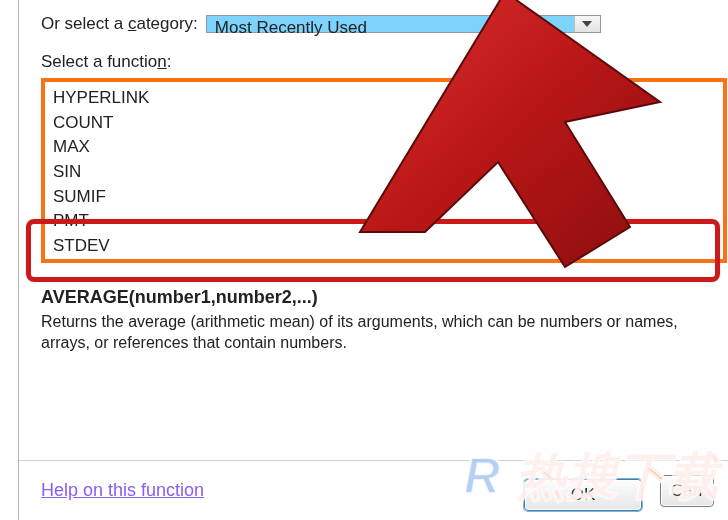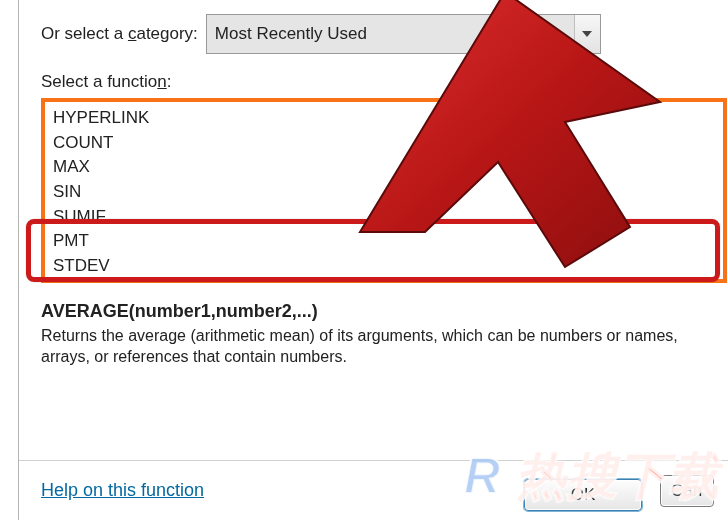--- a/index.html
+++ b/index.html
@@ -25,25 +25,25 @@
     display: flex;
     align-items: center;
     gap: 8px;
     margin-top: 6px;
     margin-bottom: 18px;
   }
   .cat-label { white-space: nowrap; }
   .mnemonic { text-decoration: underline; }
   .combo {
     flex: 0 0 395px;
-    height: 40px;
+    height: 18px;
     display: flex;
-    align-items: center;
+    align-items: flex-start;
     border: 1px solid #999;
-    background: #e5e5e5;
+    background: #7dd3fc;
     position: relative;
   }
   .combo-text {
     flex: 1;
     padding: 2px 8px;
     font-size: 17px;
   }
   .combo-arrow {
     width: 26px; height: 100%;
     border-left: 1px solid #bfbfbf;
@@ -66,42 +66,42 @@
     position: absolute;
     left: 26px; top: 219px;
     width: 694px; height: 63px;
     border: 5px solid #cc1a1a;
     border-radius: 8px;
     background: transparent;
     pointer-events: none;
     box-shadow: 0 0 0 1px rgba(0,0,0,0.05);
   }
   .signature {
-    margin-top: 18px;
+    margin-top: 24px;
     font-weight: 700;
     font-size: 18px;
   }
   .description {
     margin-top: 4px;
     font-size: 16px;
     line-height: 1.3;
     max-width: 700px;
   }
   .footer {
     position: absolute;
     left: 0; right: 0; bottom: 0;
     height: 60px;
     border-top: 1px solid #d0d0d0;
     display: flex;
     align-items: center;
     padding: 0 22px;
     gap: 18px;
   }
   .help-link {
-    color: #0369a1;
+    color: #8b5cf6;
     text-decoration: underline;
     font-size: 18px;
     cursor: pointer;
   }
   .footer-spacer { flex: 1; }
   .btn {
     min-width: 118px;
     height: 32px;
     border: 1px solid #7a7a7a;
     border-radius: 4px;

